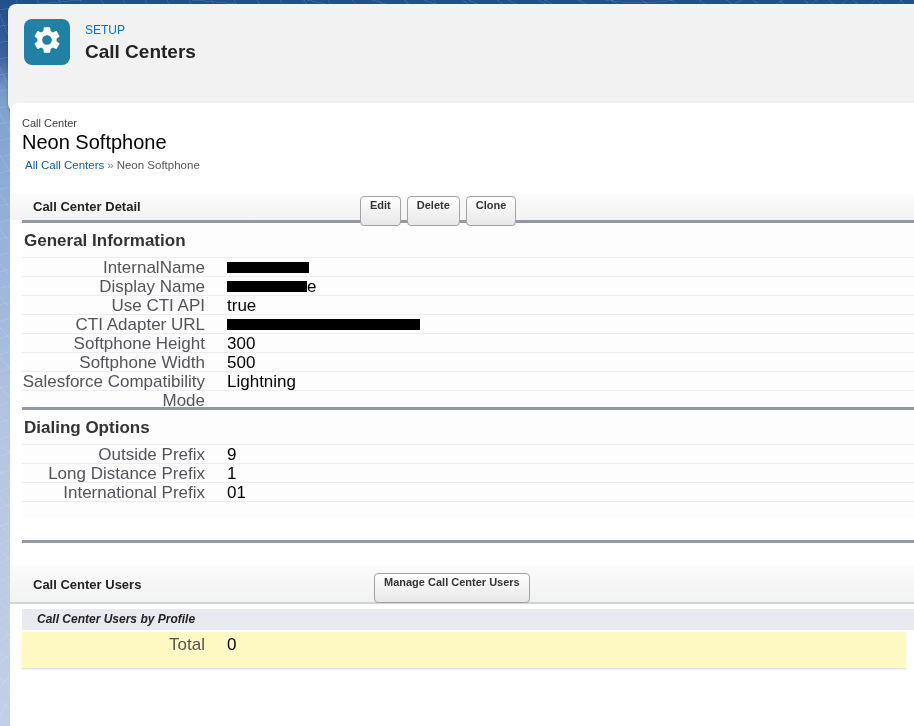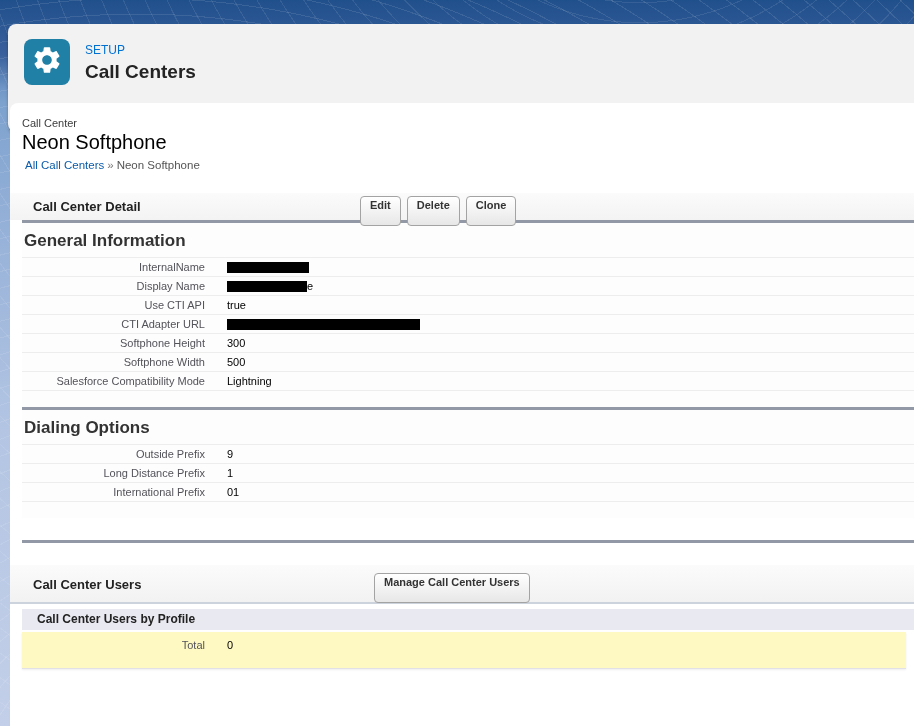--- a/index.html
+++ b/index.html
@@ -11,21 +11,20 @@
       repeating-radial-gradient(circle at 15% 110%, rgba(255,255,255,0.10) 0 1px, transparent 1px 16px),
       repeating-radial-gradient(circle at 70% -30%, rgba(255,255,255,0.09) 0 1px, transparent 1px 20px),
       linear-gradient(180deg,#20508c 0px,#3a609c 55px,#6f96c6 88px,#7da2ce 103px,#96b1d8 230px,#b3c5e3 430px,#c3cfe8 726px);
   }
 
   
   .header-card {
     position:absolute; left:8px; top:4px; right:0; height:108px;
     background:#f3f2f2; border-radius:8px 0 0 8px;
     box-shadow:0 2px 3px rgba(0,0,0,.28);
-    margin-top:20px;
   }
   .setup-tile {
     position:absolute; left:16px; top:15px; width:46px; height:46px;
     border-radius:8px; background:#2080a6;
     display:flex; align-items:center; justify-content:center;
   }
   .setup-tile svg { width:32px; height:32px; fill:#fff; }
   .eyebrow { position:absolute; left:77px; top:19px; font-size:12px; color:#0070d2; }
   .htitle  { position:absolute; left:77px; top:37px; font-size:19px; font-weight:700; color:#232323; }
 
@@ -53,39 +52,39 @@
     border:1px solid #a3a3a3; border-radius:4px;
     padding:2px 9px 13px; line-height:13px; cursor:pointer;
   }
   .rule { height:3px; background:#9298a6; margin-left:12px; }
 
   .panel { margin-left:12px; }
   .detail-panel { background:#fdfdfd; padding-bottom:4px; }
   .gheading { font-weight:700; font-size:17px; color:#333; padding:8px 4px 6px 2px; }
 
   .rows { border-top:1px solid #ededed; }
-  .frow { display:flex; height:19px; line-height:19px; border-bottom:1px solid #ededed; font-size:11px; }
+  .frow { display:flex; height:19px; line-height:19px; border-bottom:1px solid #ededed; font-size:17px; }
   .frow-noline { border-bottom:none; }
   .flabel { width:183px; text-align:right; color:#53535a; flex:0 0 183px; }
   .fvalue { margin-left:22px; color:#000; white-space:nowrap; }
   .redact { display:inline-block; height:11px; background:#000; vertical-align:middle; margin-top:-2px; }
   .rw-internal { width:82px; }
   .rw-display  { width:80px; }
   .rw-cti      { width:193px; }
   .gap-md { height:12px; }
   .gap-lg { height:22px; }
 
   .users-head { position:relative; height:39px;
                 background:linear-gradient(#fbfbfb,#f2f2f2);
                 border-bottom:2px solid #ccd3dd; }
   .users-head .sec-title { top:12px; }
   .users-head .btn-group { left:364px; top:8px; }
 
   .lavbar { margin:5px 0 0 12px; background:#e9e9f1; height:21px; line-height:21px;
-            font-weight:700; font-size:12px; color:#222; padding-left:15px; }
+            font-weight:700; font-size:12px; color:#222; padding-left:15px;font-style:italic; }
   .users-panel { margin:2px 8px 0 12px; background:#fef9c3; padding:2px 0 12px;
                  border-bottom:1px solid #e2e2e6; box-shadow:0 1px 2px rgba(0,0,0,.07); }
   .users-panel .frow { height:22px; line-height:22px; background:transparent; }
 </style>
 </head>
 <body>
 
 <div class="header-card">
   <div class="setup-tile">
     <span>

